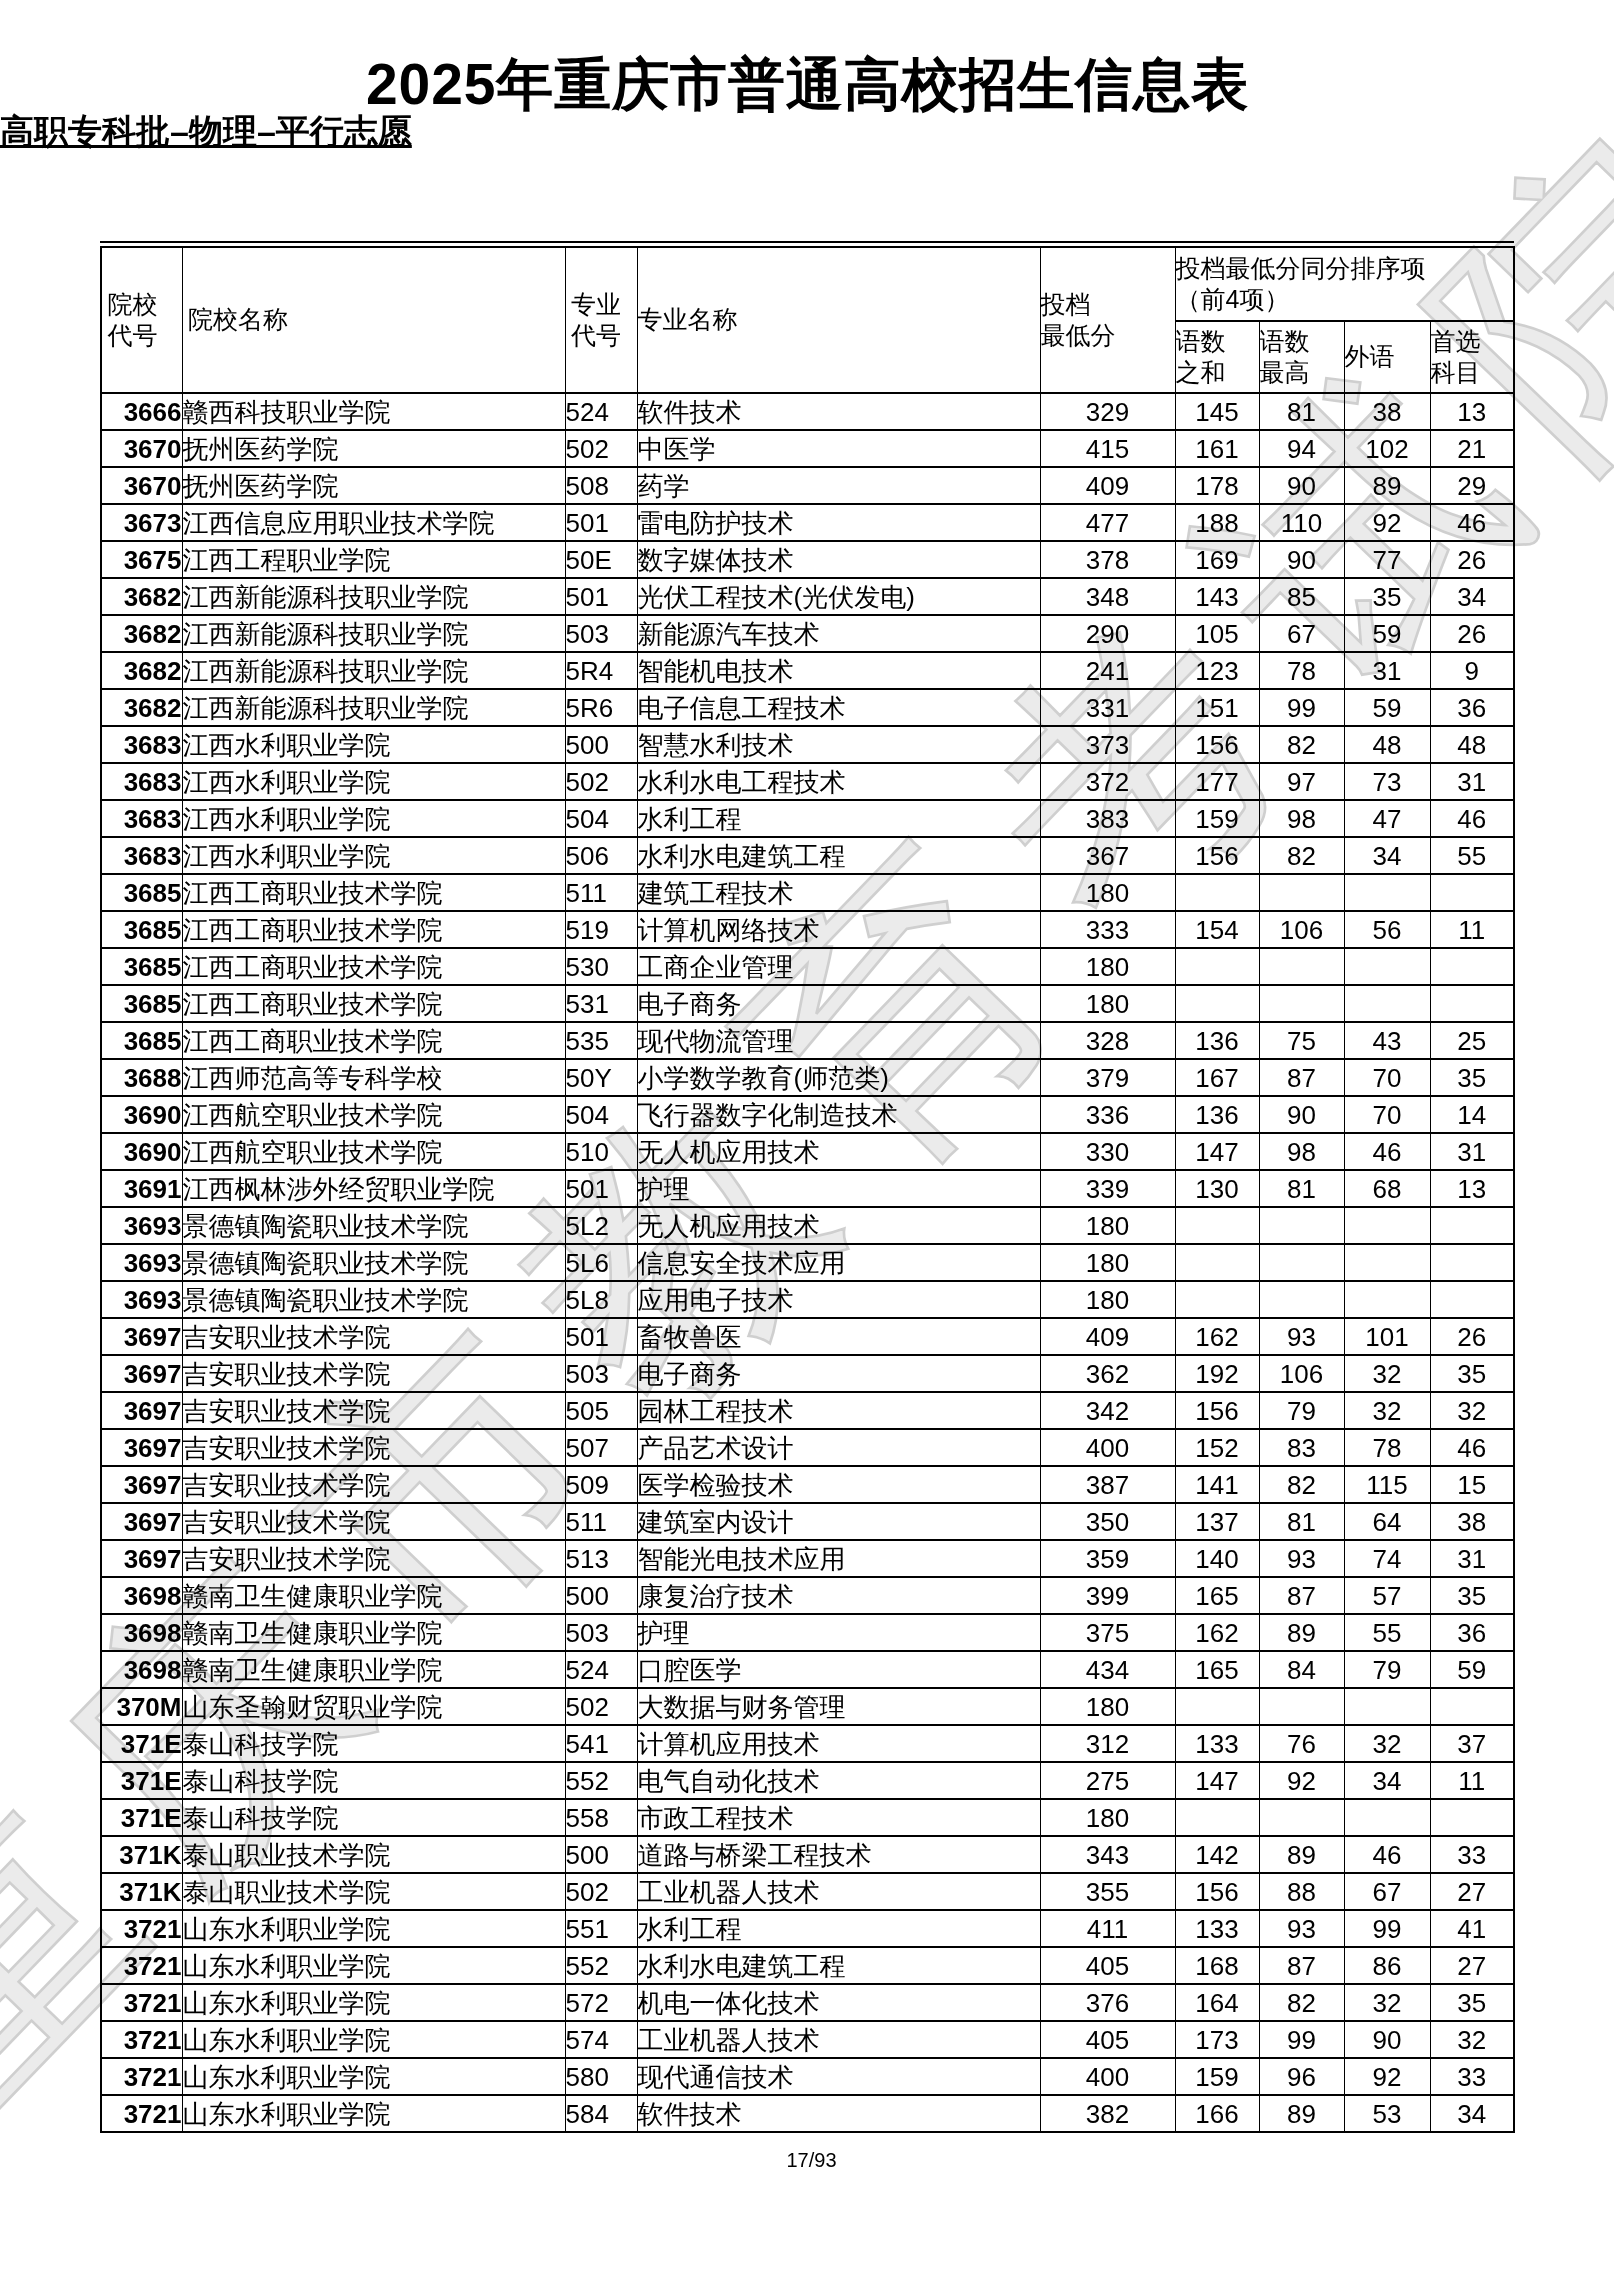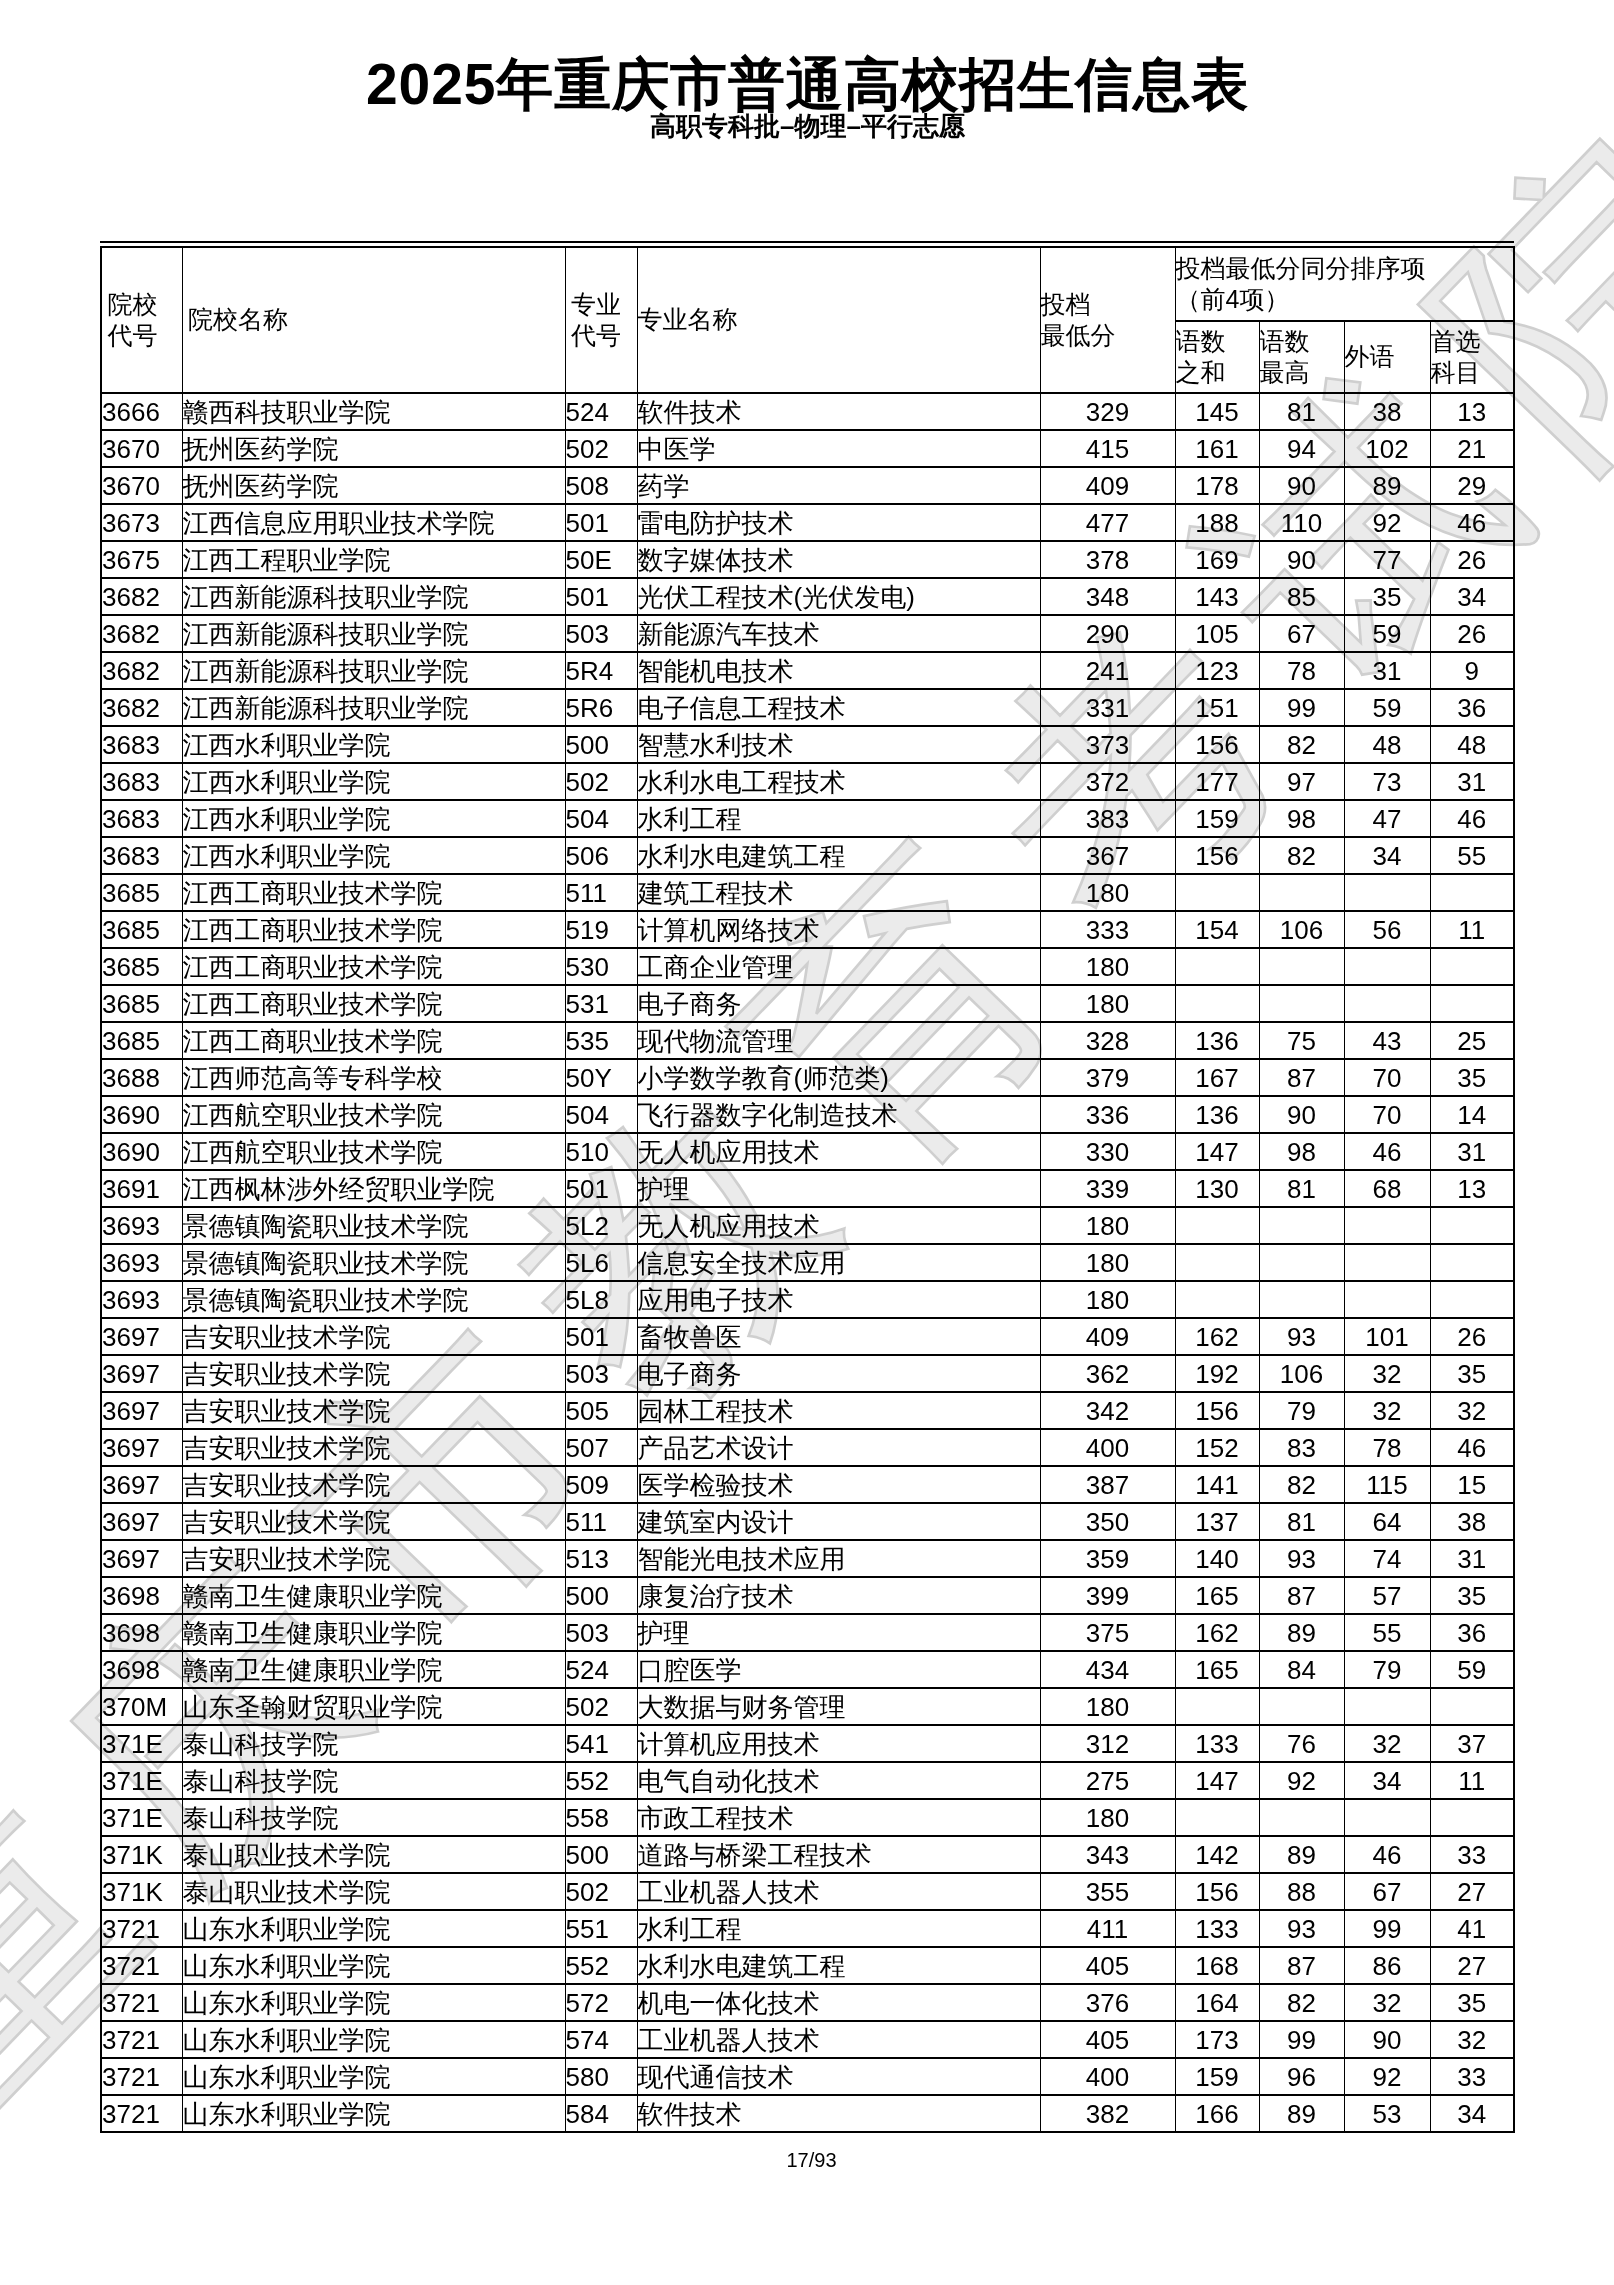--- a/index.html
+++ b/index.html
@@ -1,34 +1,34 @@
 <!DOCTYPE html>
 <html style="font-size:14.5px"><head>
 <meta charset="utf-8">
 <style>
   html,body{margin:0;padding:0;background:#fff;}
   .page{position:relative;width:1615px;height:2285px;background:#ffffff;overflow:hidden;
         font-family:"Liberation Sans","DejaVu Sans",sans-serif;color:#000;}
   .title{position:absolute;top:47px;left:0;width:100%;text-align:center;
          font-size:57px;font-weight:700;letter-spacing:0.9px;z-index:2;}
-  .subtitle{position:absolute;top:109px;left:0;width:100%;text-align:center;
-            font-size:26px;font-weight:600;z-index:2;}
+  .subtitle{position:absolute;top:109px;left:0;width:100%;
+            font-size:34px;font-weight:600;z-index:2;text-decoration:underline;}
   .topline{position:absolute;top:241px;left:100px;width:1414px;height:1.8px;background:#000;z-index:2;}
   table.grid{position:absolute;top:246px;left:100px;width:1414px;z-index:1;
              border-collapse:collapse;table-layout:fixed;background:transparent;
              border:2.7px solid #000;}
   .grid th,.grid td{border:1.8px solid #000;border-top-width:2.7px;border-bottom-width:2.7px;
              overflow:hidden;white-space:nowrap;vertical-align:middle;padding:0;}
   .grid thead th{font-weight:400;font-size:25px;line-height:1.25;white-space:pre-line;text-align:left;}
   .grid tr.h1{height:74px;}
   .grid tr.h2{height:72px;}
   .grid th.al{text-align:left;padding-left:5.4px;}
   .grid tbody tr{height:37px;}
   .grid tbody td{font-size:26px;line-height:1;}
-  .c0{text-align:left;padding-left:4.5px;}
+  .c0{text-align:right;padding-left:4.5px;font-weight:bold;}
   .c1{text-align:left;padding-left:6.3px;margin-top:31px;}
   .c2{text-align:left;padding-left:4.5px;}
   .c3{text-align:left;padding-left:8.1px;}
   .c4,.c5,.c6,.c7,.c8{text-align:center;}
   .watermark{position:absolute;top:1113px;left:50%;z-index:0;white-space:nowrap;
              transform:translate(-50%,-50%) rotate(-46deg);
              font-size:280px;letter-spacing:50px;font-weight:400;
              color:#dcdcdc;-webkit-text-stroke:2.7px #a9a9a9;opacity:.55;}
   .pageno{position:absolute;top:2149px;left:4px;width:100%;text-align:center;
           font-size:20px;z-index:2;}

